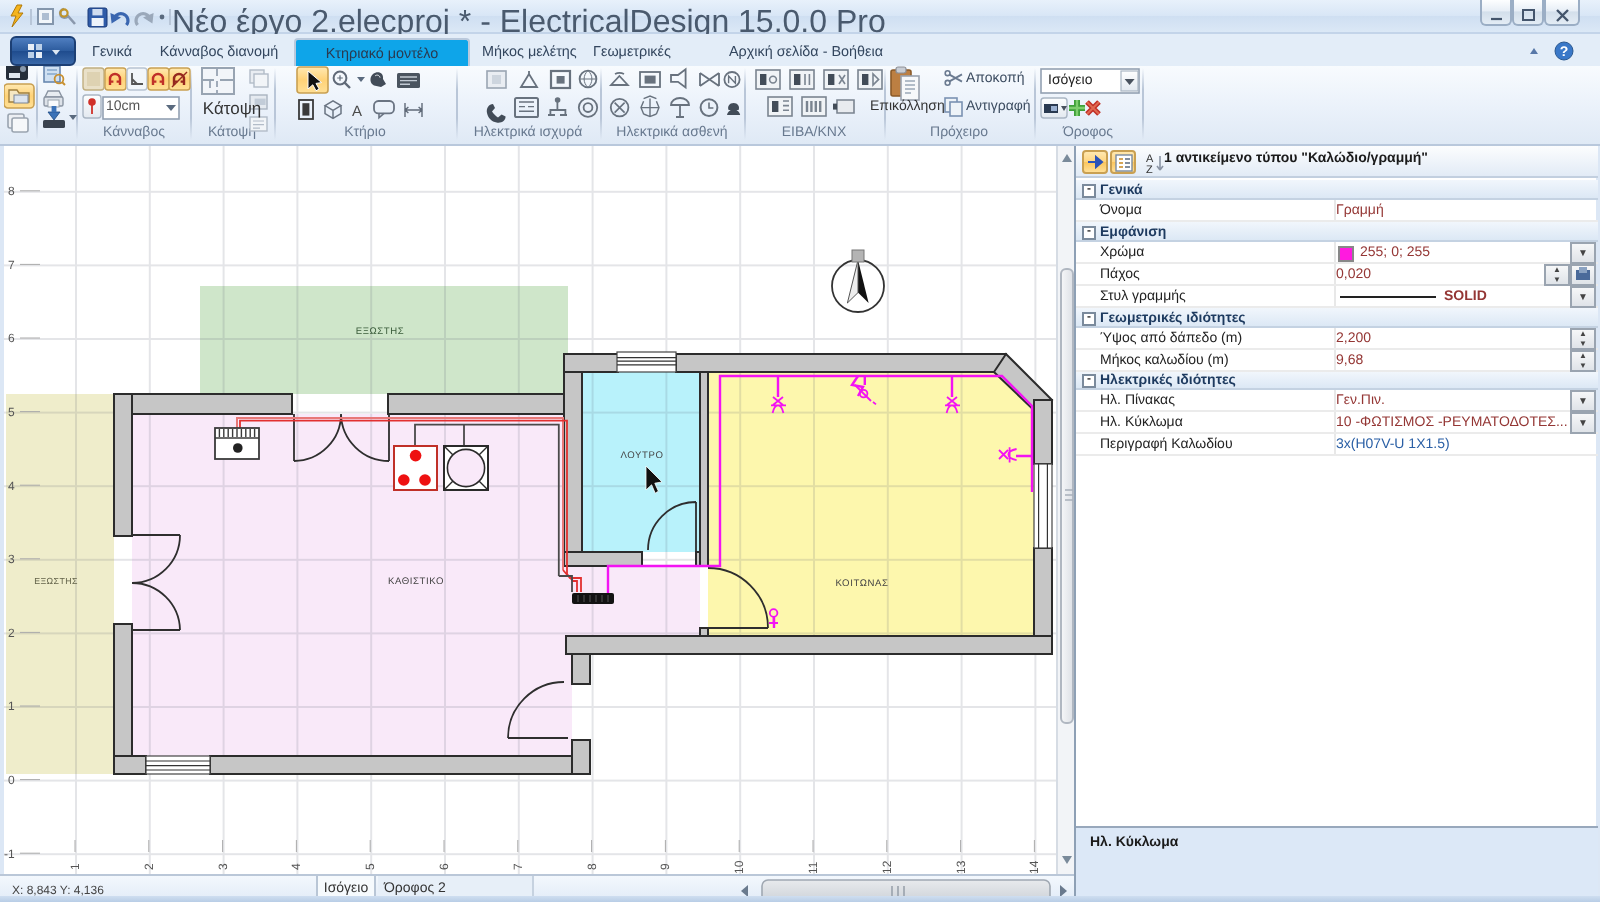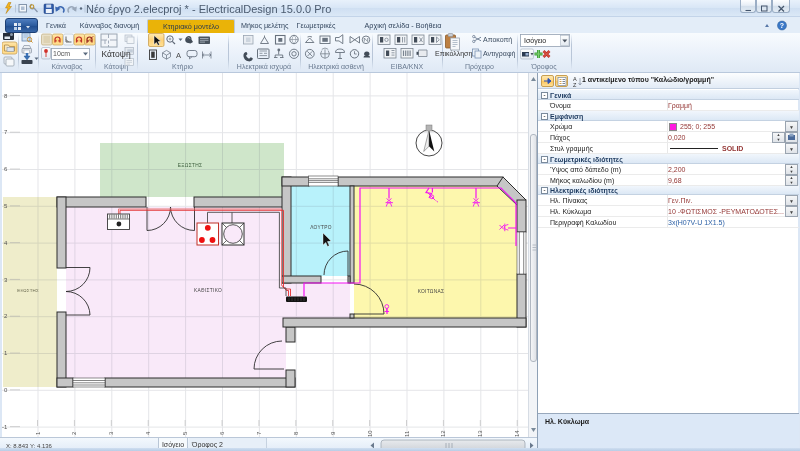--- a/index.html
+++ b/index.html
@@ -3,27 +3,27 @@
 <meta charset="utf-8">
 <style>
 *{margin:0;padding:0;box-sizing:border-box;font-family:"Liberation Sans",sans-serif;}
 html,body{width:800px;height:451px;overflow:hidden;}
 #win{position:absolute;left:0;top:0;width:800px;height:451px;background:#dce7f5;}
 .abs{position:absolute;}
 
 #titlebar{position:absolute;left:0;top:0;width:800px;height:17px;
  background:linear-gradient(#e8f1fb 0%,#d8e6f6 50%,#cfdff2 51%,#dbe8f6 100%);
  border-bottom:1px solid #c3d4e9;}
-#title-text{position:absolute;left:86px;top:2.5px;font-size:11px;color:#4a5a6e;white-space:nowrap;}
+#title-text{position:absolute;left:86px;top:2.5px;font-size:16px;color:#4a5a6e;white-space:nowrap;}
 .winbtn{position:absolute;top:0;height:13px;border:1px solid #9baec5;border-top:none;
  background:linear-gradient(#fdfeff,#e7eef6 45%,#d3dfeb 50%,#e3ecf5);border-radius:0 0 3px 3px;}
 
 #tabrow{position:absolute;left:0;top:17px;width:800px;height:16px;background:#e3edf8;}
 .tab{position:absolute;top:2px;height:14px;font-size:7.2px;color:#33465e;line-height:14px;text-align:center;white-space:nowrap;}
-.tab.sel{background:#eab308;border:1px solid #bac9dc;border-bottom:none;border-radius:2px 2px 0 0;color:#2a3a50;}
+.tab.sel{background:#0ea5e9;border:1px solid #bac9dc;border-bottom:none;border-radius:2px 2px 0 0;color:#2a3a50;}
 #appbtn{position:absolute;left:5px;top:1px;width:33px;height:15px;border-radius:3px;
  background:linear-gradient(#4f7ec0,#2c5b9d 50%,#1f4c8e 51%,#3a68a8);border:1px solid #1c3f74;}
 
 #ribbon{position:absolute;left:0;top:33px;width:800px;height:40px;
  background:linear-gradient(#f8fbfe,#eaf1fa 55%,#dfe9f5);border-bottom:1px solid #b9c8dc;}
 .gsep{position:absolute;top:1px;width:1px;height:36px;background:linear-gradient(rgba(160,175,195,0),#b9c6d8 30%,#b9c6d8 70%,rgba(160,175,195,0));}
 .glabel{position:absolute;top:30px;height:9px;font-size:7px;color:#68798f;text-align:center;white-space:nowrap;}
 .ricon{position:absolute;}
 .orangebtn{background:linear-gradient(#ffe8b0,#ffd47e 50%,#fbc55c 51%,#ffdf96);border:1px solid #c9a052;border-radius:2px;}
 .rtext{position:absolute;font-size:7px;color:#3c4c60;white-space:nowrap;}

